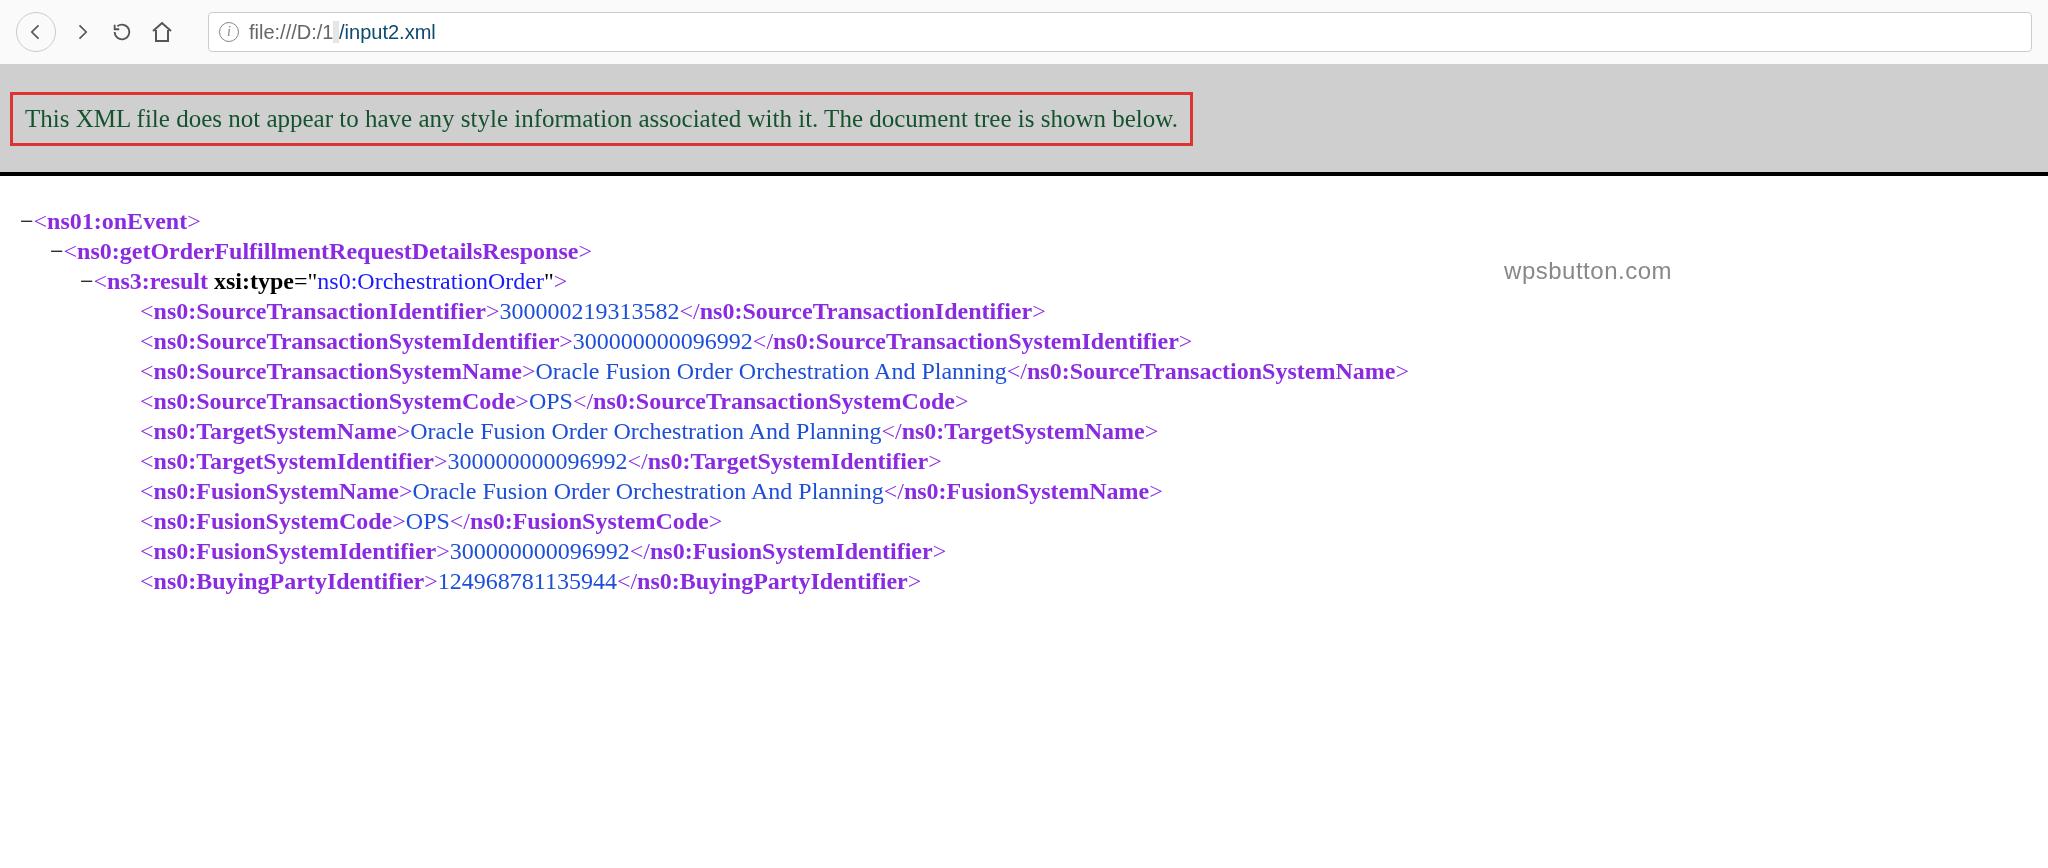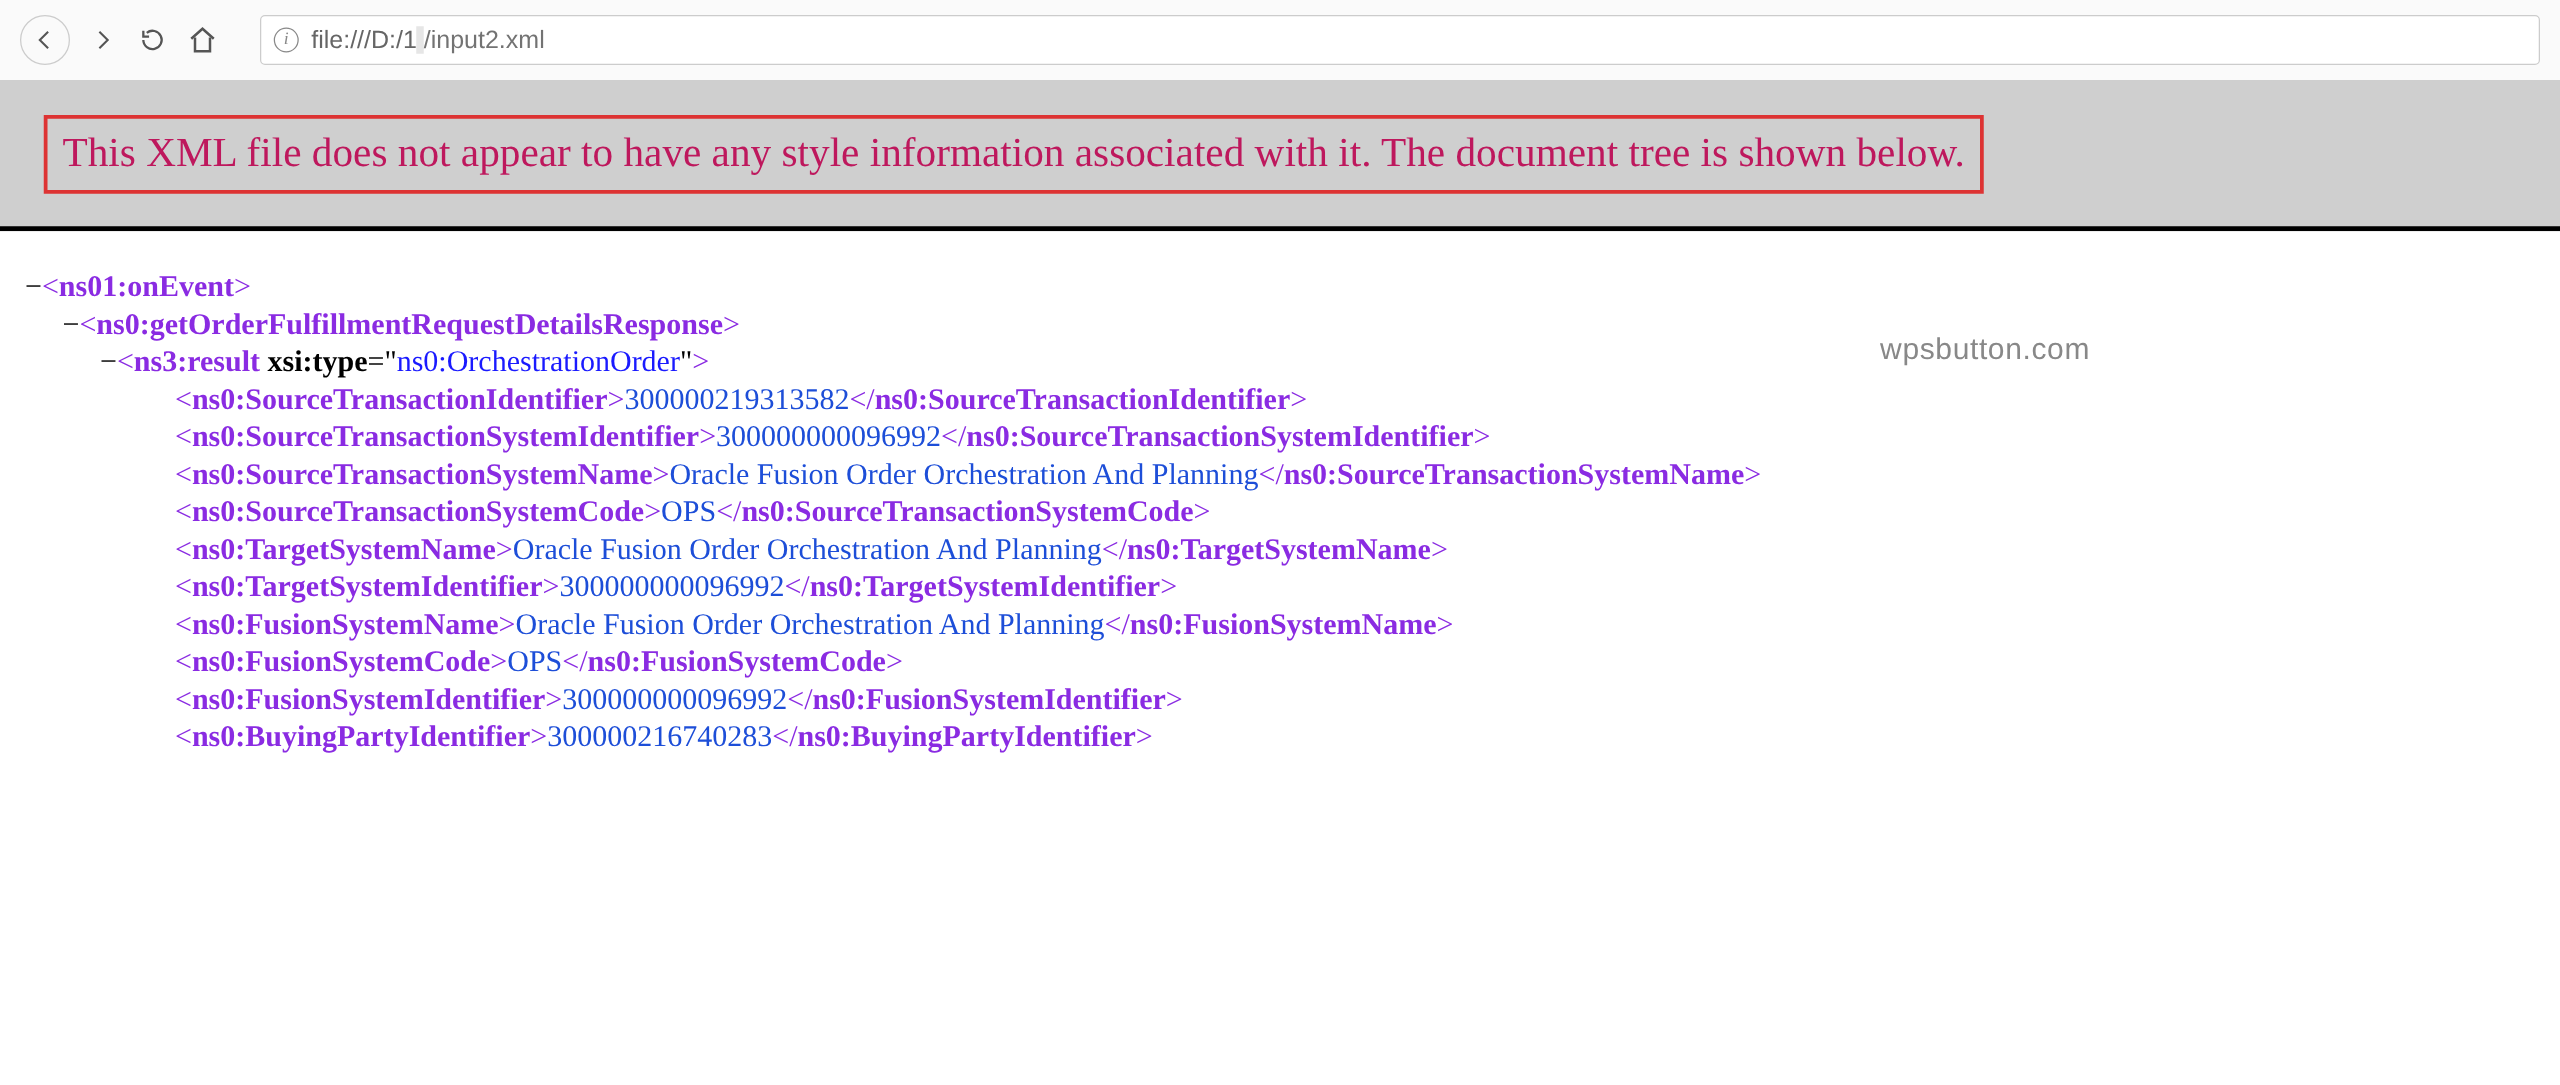--- a/index.html
+++ b/index.html
@@ -40,35 +40,34 @@
     color: #666;
     margin-left: 20px;
   }
   .address-info-icon {
     width: 20px; height: 20px; border: 1.5px solid #888; border-radius: 50%;
     display:inline-flex; align-items:center; justify-content:center;
     font-family: Georgia, serif; font-style: italic; font-size: 14px; color:#888;
   }
   .address-url .prefix { color: #666; }
   .address-url .redact { background:#e6e6e6; color:transparent; }
-  .address-url .suffix { color: #737373; }
+  .address-url .suffix { color: #0c4a6e; }
 
   
   .notice-area {
     background: #cfcfcf;
     padding: 28px 10px 26px 10px;
     border-bottom: 4px solid #000;
   }
   .notice-box {
     display: inline-block;
     border: 3px solid #d33;
     padding: 10px 12px;
-    font-size: 33px;
-    color: #be185d;
-    margin-left: 25px;
+    font-size: 25px;
+    color: #14532d;
   }
 
   
   .xml-area {
     background: #fff;
     padding: 30px 20px 10px 20px;
     font-size: 24px;
     line-height: 1.25;
     position: relative;
     font-family: "Times New Roman", serif;
@@ -156,16 +155,16 @@
   <div id="leaf-container">
       <div class="lvl lvl3"><span class="angle">&lt;</span><span class="tag">ns0:SourceTransactionIdentifier</span><span class="angle">&gt;</span><span class="txt">300000219313582</span><span class="angle">&lt;/</span><span class="tag">ns0:SourceTransactionIdentifier</span><span class="angle">&gt;</span></div>
       <div class="lvl lvl3"><span class="angle">&lt;</span><span class="tag">ns0:SourceTransactionSystemIdentifier</span><span class="angle">&gt;</span><span class="txt">300000000096992</span><span class="angle">&lt;/</span><span class="tag">ns0:SourceTransactionSystemIdentifier</span><span class="angle">&gt;</span></div>
       <div class="lvl lvl3"><span class="angle">&lt;</span><span class="tag">ns0:SourceTransactionSystemName</span><span class="angle">&gt;</span><span class="txt">Oracle Fusion Order Orchestration And Planning</span><span class="angle">&lt;/</span><span class="tag">ns0:SourceTransactionSystemName</span><span class="angle">&gt;</span></div>
       <div class="lvl lvl3"><span class="angle">&lt;</span><span class="tag">ns0:SourceTransactionSystemCode</span><span class="angle">&gt;</span><span class="txt">OPS</span><span class="angle">&lt;/</span><span class="tag">ns0:SourceTransactionSystemCode</span><span class="angle">&gt;</span></div>
       <div class="lvl lvl3"><span class="angle">&lt;</span><span class="tag">ns0:TargetSystemName</span><span class="angle">&gt;</span><span class="txt">Oracle Fusion Order Orchestration And Planning</span><span class="angle">&lt;/</span><span class="tag">ns0:TargetSystemName</span><span class="angle">&gt;</span></div>
       <div class="lvl lvl3"><span class="angle">&lt;</span><span class="tag">ns0:TargetSystemIdentifier</span><span class="angle">&gt;</span><span class="txt">300000000096992</span><span class="angle">&lt;/</span><span class="tag">ns0:TargetSystemIdentifier</span><span class="angle">&gt;</span></div>
       <div class="lvl lvl3"><span class="angle">&lt;</span><span class="tag">ns0:FusionSystemName</span><span class="angle">&gt;</span><span class="txt">Oracle Fusion Order Orchestration And Planning</span><span class="angle">&lt;/</span><span class="tag">ns0:FusionSystemName</span><span class="angle">&gt;</span></div>
       <div class="lvl lvl3"><span class="angle">&lt;</span><span class="tag">ns0:FusionSystemCode</span><span class="angle">&gt;</span><span class="txt">OPS</span><span class="angle">&lt;/</span><span class="tag">ns0:FusionSystemCode</span><span class="angle">&gt;</span></div>
       <div class="lvl lvl3"><span class="angle">&lt;</span><span class="tag">ns0:FusionSystemIdentifier</span><span class="angle">&gt;</span><span class="txt">300000000096992</span><span class="angle">&lt;/</span><span class="tag">ns0:FusionSystemIdentifier</span><span class="angle">&gt;</span></div>
-      <div class="lvl lvl3"><span class="angle">&lt;</span><span class="tag">ns0:BuyingPartyIdentifier</span><span class="angle">&gt;</span><span class="txt">300000216740283</span><span class="angle">&lt;/</span><span class="tag">ns0:BuyingPartyIdentifier</span><span class="angle">&gt;</span></div>
+      <div class="lvl lvl3"><span class="angle">&lt;</span><span class="tag">ns0:BuyingPartyIdentifier</span><span class="angle">&gt;</span><span class="txt">124968781135944</span><span class="angle">&lt;/</span><span class="tag">ns0:BuyingPartyIdentifier</span><span class="angle">&gt;</span></div>
     </div>
 
 </div>
 
 </body></html>

